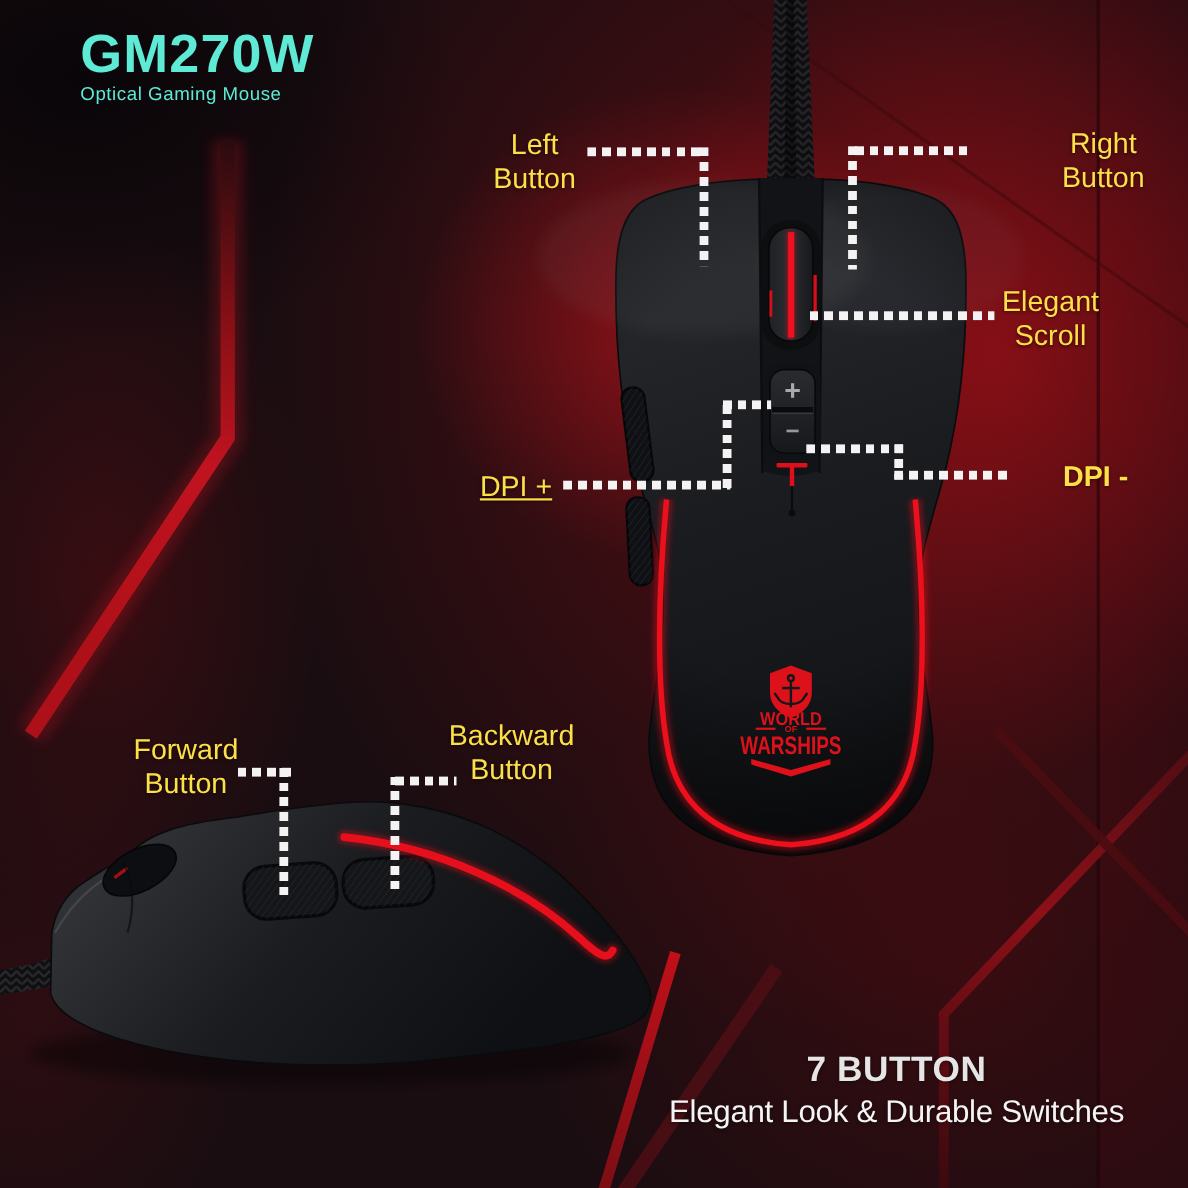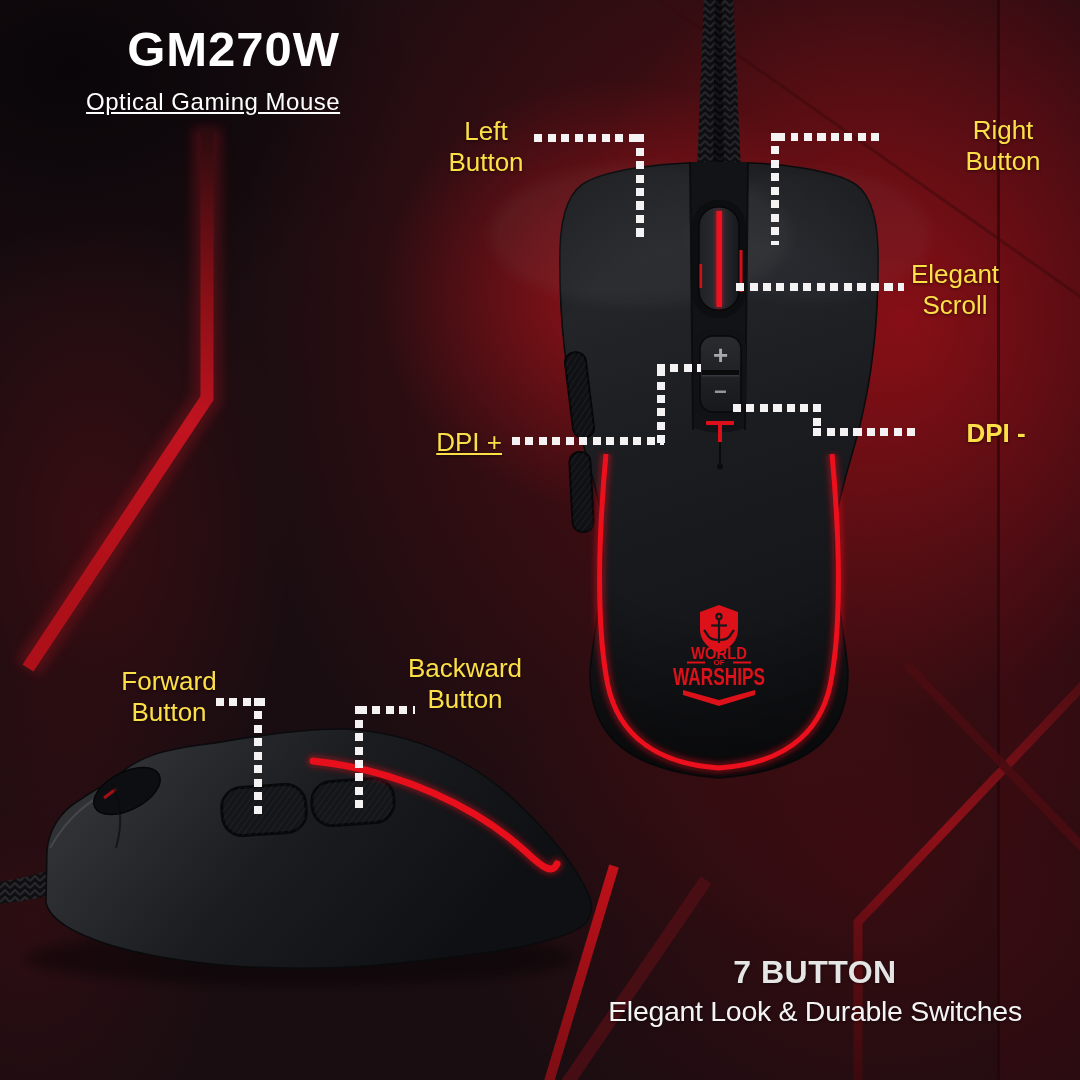--- a/index.html
+++ b/index.html
@@ -13,23 +13,23 @@
       radial-gradient(700px 820px at 760px 330px, rgba(128,13,19,.55), rgba(128,13,19,0) 75%),
       radial-gradient(260px 430px at 95px 530px, rgba(125,13,19,.30), rgba(125,13,19,0) 75%),
       radial-gradient(520px 430px at 880px 880px, rgba(95,11,16,.42), rgba(95,11,16,0) 78%),
       radial-gradient(240px 320px at 30px 920px, rgba(110,13,20,.22), rgba(110,13,20,0) 80%),
       radial-gradient(430px 310px at 70px 70px, rgba(6,4,7,.85), rgba(6,4,7,0) 82%),
       linear-gradient(#1a0d11,#1a0d11);}
   .seam{position:absolute;left:997px;top:0;width:83px;height:100%;
         background:rgba(130,12,18,.10);border-left:3px solid rgba(28,4,8,.55);}
   svg.art{position:absolute;left:0;top:0;}
   
-  .hdr{position:absolute;left:86px;top:24px;color:#ffffff;text-align:right;}
+  .hdr{position:absolute;left:73px;top:24px;color:#5eead4;}
   .hdr h1{margin:0;font-size:49px;font-weight:700;letter-spacing:1px;line-height:1.05;}
-  .hdr .sub{font-size:24px;font-weight:400;letter-spacing:.5px;margin-top:13px;text-decoration:underline;}
+  .hdr .sub{font-size:17px;font-weight:400;letter-spacing:.5px;margin-top:1px;}
   
   .lbl{position:absolute;color:#fde047;font-size:26px;line-height:1.18;text-align:center;
        text-shadow:0 1px 3px rgba(0,0,0,.55);}
   .lbl.r{text-align:right;text-decoration:underline;} .lbl.l{text-align:center;font-weight:bold;}
   
   .dh{position:absolute;height:8px;
       background-image:repeating-linear-gradient(90deg,#f4f2f3 0 8px,transparent 8px 13.5px);}
   .dv{position:absolute;width:8px;
       background-image:repeating-linear-gradient(180deg,#f4f2f3 0 8px,transparent 8px 13.5px);}
   

